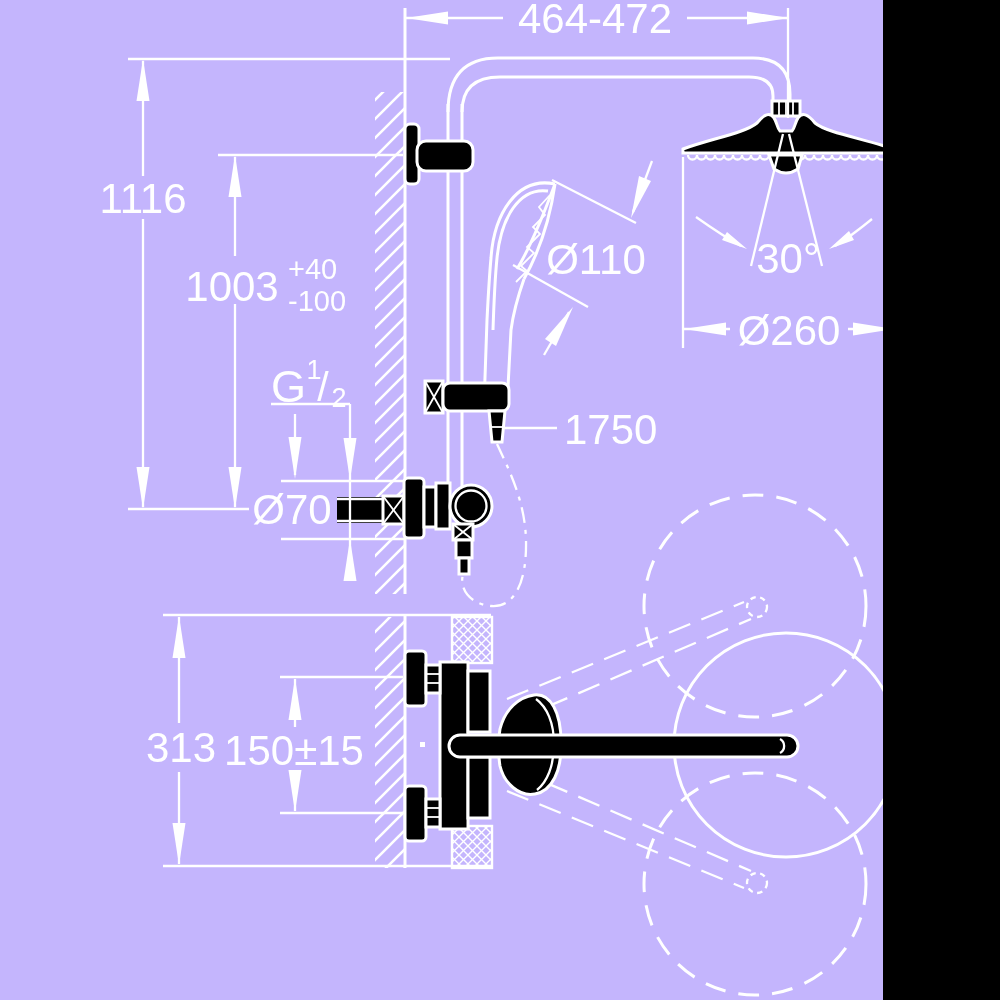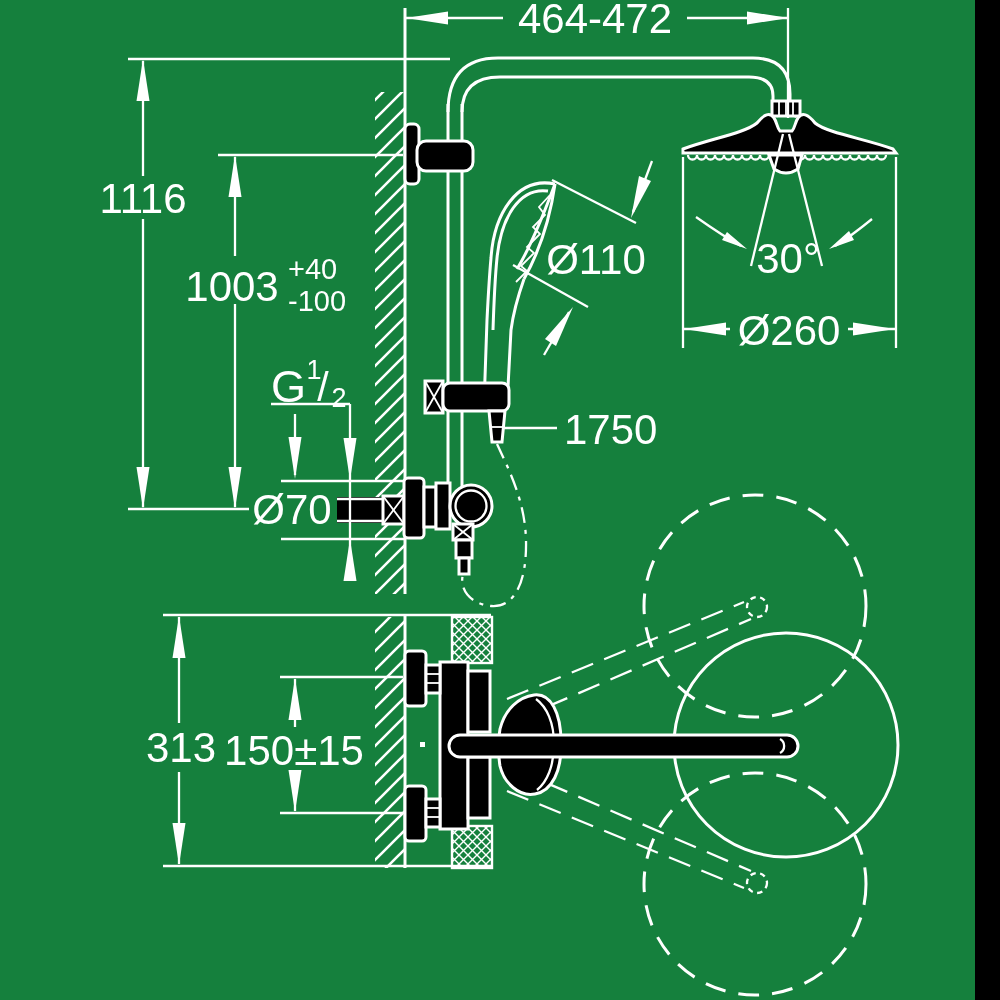--- a/index.html
+++ b/index.html
@@ -1,16 +1,16 @@
 <!DOCTYPE html>
 <html><head>
 <meta charset="utf-8">
 <style>
   html,body{margin:0;padding:0;background:#000;}
-  #stage{position:relative;width:975px;height:1000px;background:#15803d;overflow:hidden;}
+  #stage{position:relative;width:864px;height:1000px;background:#c4b5fd;overflow:hidden;padding-left:19px;}
   svg{position:absolute;left:0;top:0;}
   text{font-family:"Liberation Sans","DejaVu Sans",sans-serif;fill:#ffffff;text-anchor:middle;}
   .f42{font-size:42px;}
   .f29{font-size:29px;}
   .f45{font-size:45px;}
   .f27{font-size:27px;}
   .f41{font-size:41px;}
   .start{text-anchor:start;}
   .ln{stroke:#ffffff;stroke-width:2.3;fill:none;}
   .obj{stroke:#ffffff;stroke-width:3;fill:none;}

